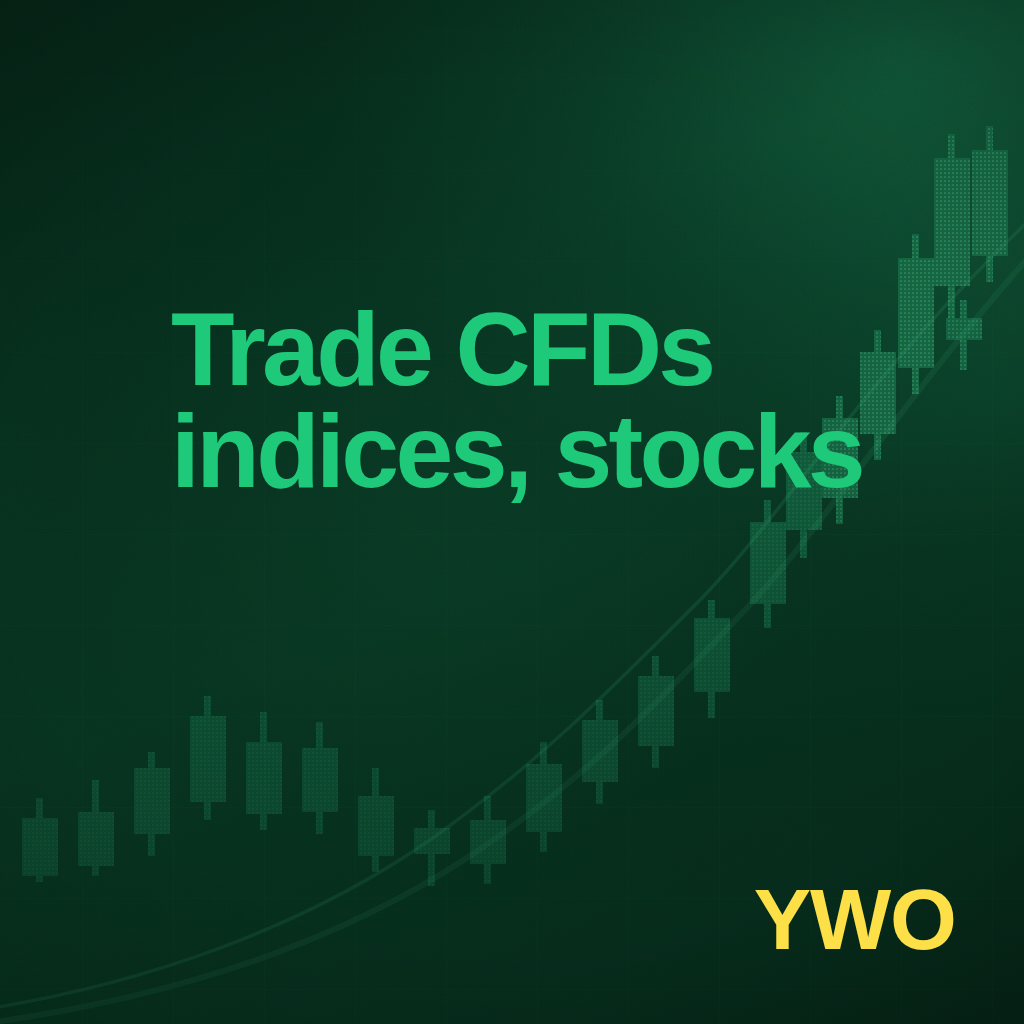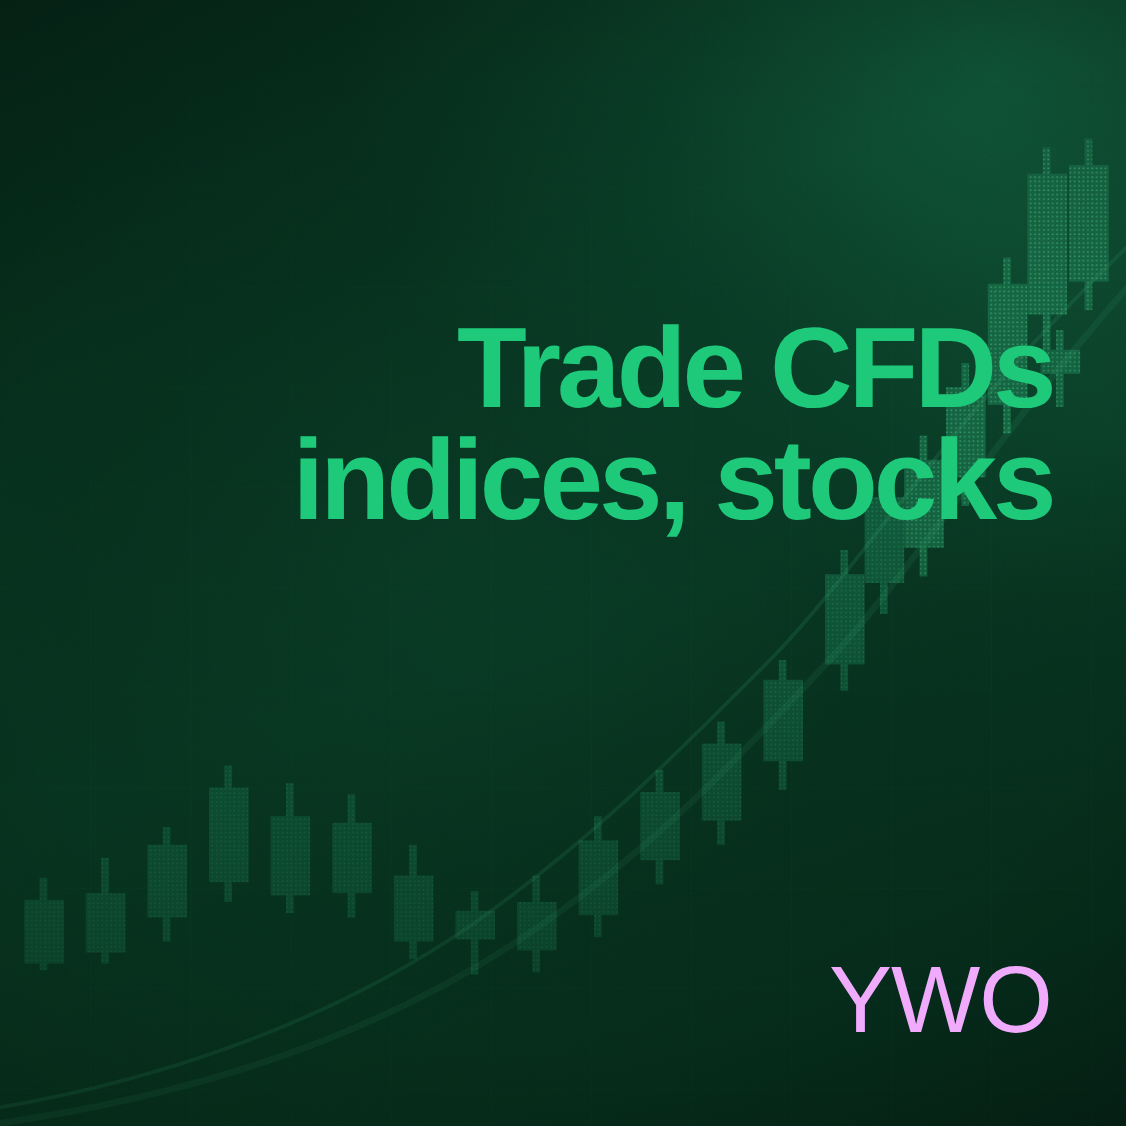--- a/index.html
+++ b/index.html
@@ -87,40 +87,39 @@
     mix-blend-mode: overlay;
     pointer-events: none;
   }
 
   
   .headline {
     position: absolute;
     left: 157px;
     top: 284px;
     width: 800px;
-    margin: 0;
+    margin: 14px;
     font-size: 104px;
     line-height: 0.985;
     font-weight: 700;
     letter-spacing: -0.035em;
     color: #1ec97a;
     text-rendering: optimizeLegibility;
-    text-align: right;
   }
   .headline .hl-line { display: block; white-space: nowrap; }
 
   
   .logo {
     position: absolute;
     right: 68px;
-    bottom: 72px;
+    bottom: 62px;
     font-size: 86px;
-    font-weight: 400;
+    font-weight: 700;
     letter-spacing: -0.012em;
-    color: #f0abfc;
+    color: #fde047;
     line-height: 1;
   }
 </style>
 </head>
 <body>
 
 <div id="poster">
 
   <div class="bg-base"></div>
   <div class="bg-glow-tr"></div>

